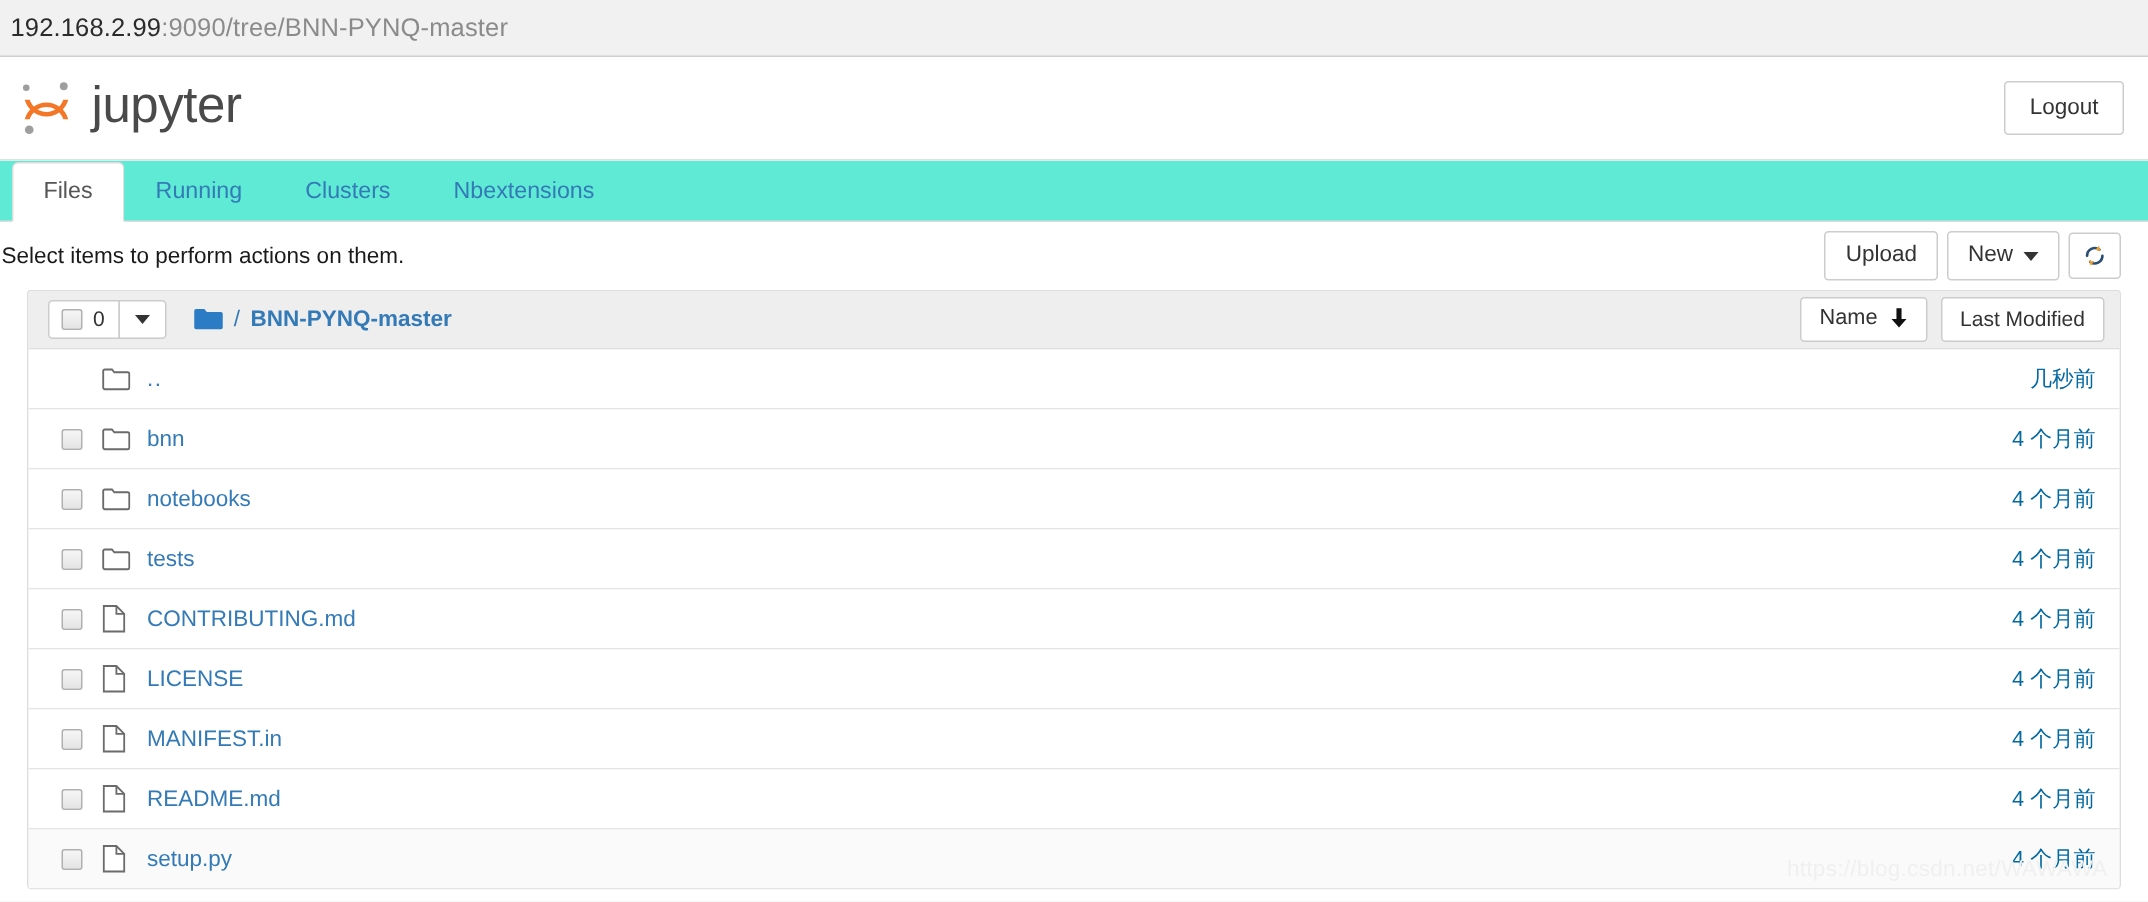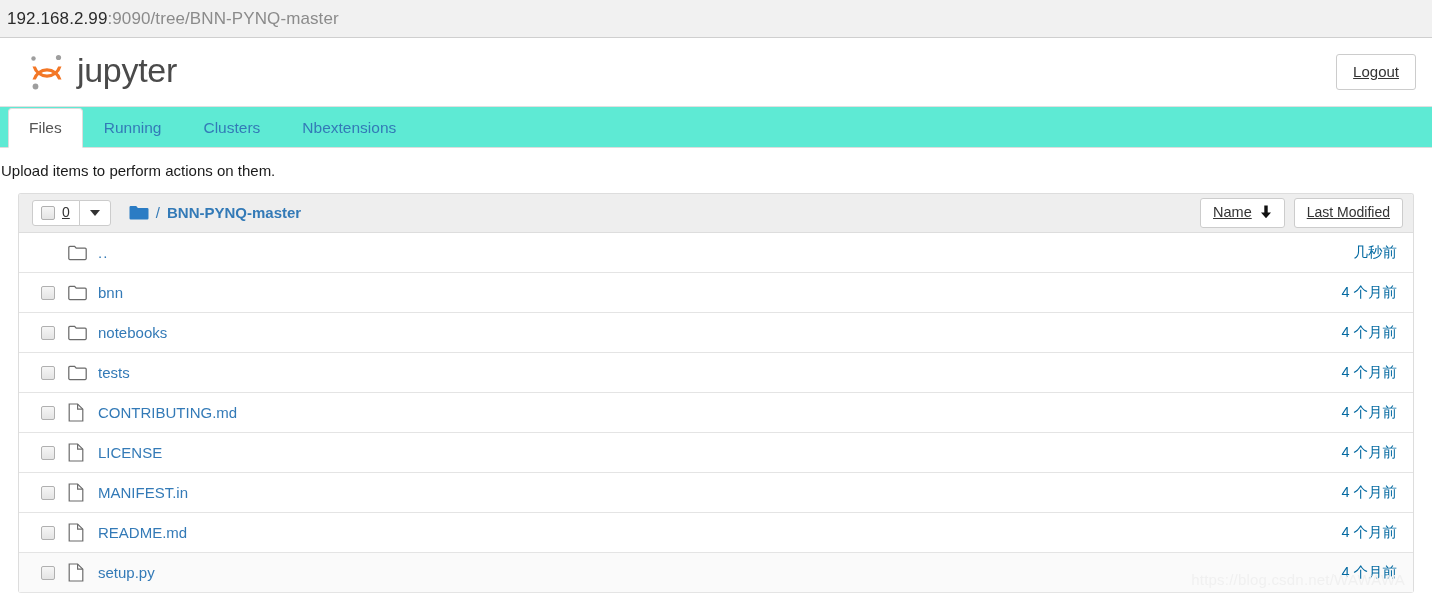--- a/index.html
+++ b/index.html
@@ -26,21 +26,21 @@
   #urlbar .rest { color: #8b8b8b; }
 
   
   #header {
     height: 69px;
     background: #fff;
     border-bottom: 1px solid #e0e0e0;
     display: flex;
     align-items: center;
     justify-content: space-between;
-    padding: 0 16px 0 24px;
+    padding: 0 16px 0 8px;
     position: relative;
   }
   #brand { display: flex; align-items: center; gap: 7px; }
   #logo-mark { width: 46px; height: 46px; display: block; }
   #brand .wordmark {
     font-size: 34px;
     color: #4a4a4a;
     font-weight: 400;
     letter-spacing: -0.3px;
     line-height: 1;
@@ -51,21 +51,20 @@
     background: #fff;
     border: 1px solid #cccccc;
     border-radius: 3px;
     color: #333;
     font-size: 15px;
     font-family: "Liberation Sans", sans-serif;
     padding: 7px 13px;
     line-height: 1.1;
     cursor: pointer;
     white-space: nowrap;
-    text-decoration: underline;
   }
 
   #logout-button { font-size: 15px; padding: 9px 16px; }
 
   
   #tabs {
     height: 41px;
     display: flex;
     align-items: flex-end;
     padding-left: 8px;
@@ -268,21 +267,38 @@
 </div>
 
 <div id="tabs">
   <a class="tab active">Files</a>
   <a class="tab">Running</a>
   <a class="tab">Clusters</a>
   <a class="tab">Nbextensions</a>
 </div>
 
 <div id="action-row">
-  <div id="select-hint">Upload items to perform actions on them.</div>
+  <div id="select-hint">Select items to perform actions on them.</div>
+  <div id="action-buttons">
+    <button class="btn">Upload</button>
+    <button class="btn" id="new-button">
+      <span>New</span>
+      <span class="caret-down"></span>
+    </button>
+    <button class="btn" id="refresh-button">
+      <span>
+        <svg width="17" height="17" viewBox="0 0 20 20">
+          <path d="M4 10a6 6 0 0 1 9.6-4.8" fill="none" stroke="#2a4d73" stroke-width="2.1" stroke-linecap="round"></path>
+          <path d="M16 10a6 6 0 0 1-9.6 4.8" fill="none" stroke="#2a4d73" stroke-width="2.1" stroke-linecap="round"></path>
+          <path d="M13.2 2.1 L14.6 6.2 L10.4 5.4 Z" fill="#e8a33d"></path>
+          <path d="M6.8 17.9 L5.4 13.8 L9.6 14.6 Z" fill="#e8a33d"></path>
+        </svg>
+      </span>
+    </button>
+  </div>
 </div>
 
 <div id="filelist">
 
   <div id="list-header">
     <div id="header-left">
       <div class="btn-group">
         <button class="btn" id="select-all-btn">
           <span class="cbox"></span>
           <span id="select-count">0</span>

